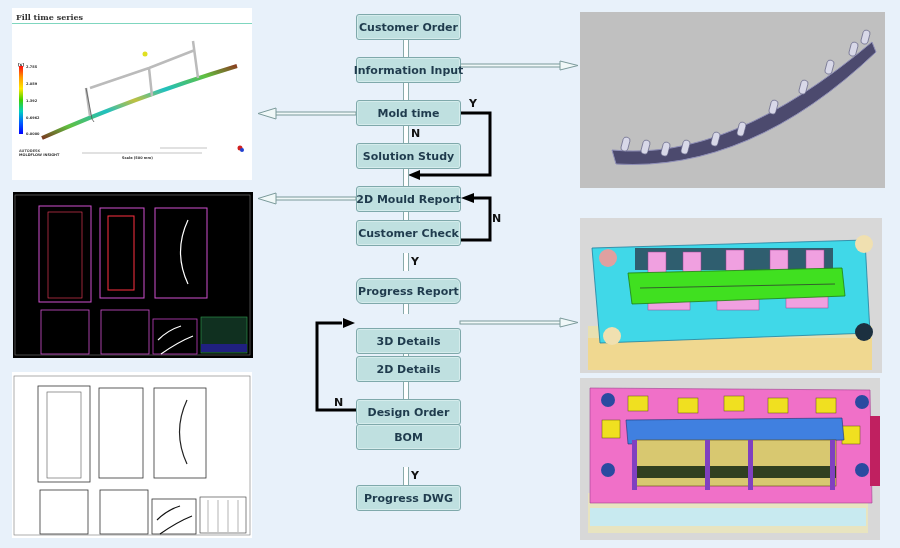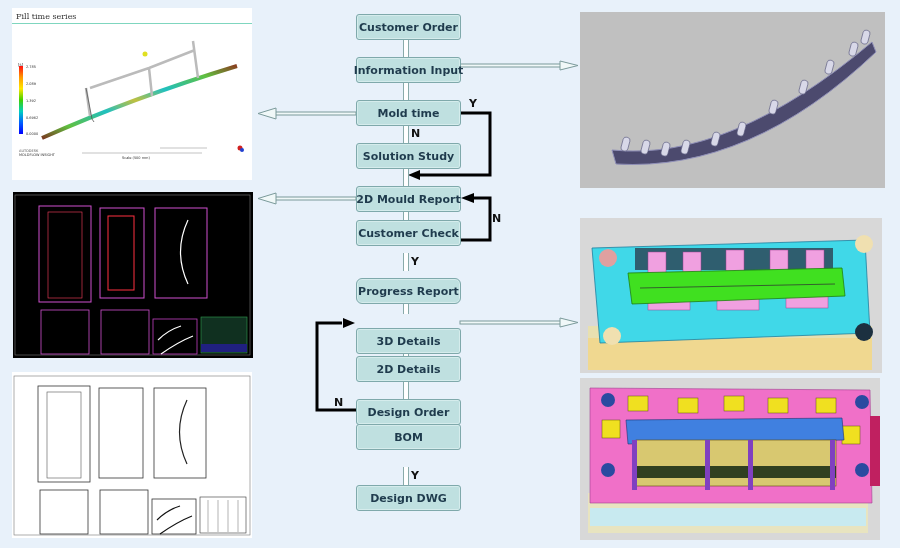--- a/index.html
+++ b/index.html
@@ -1,21 +1,21 @@
 <!DOCTYPE html>
 <html><head>
 <meta charset="utf-8">
 <style>
   html,body{margin:0;padding:0;}
   body{width:900px;height:548px;background:#e8f1fa;position:relative;overflow:hidden;font-family:"DejaVu Sans",sans-serif;}
   .abs{position:absolute;}
   .box{position:absolute;left:356px;width:103px;height:24px;background:#bfe0e0;border:1px solid #7fa9ab;border-radius:3px;box-shadow:0 0 0 1px #d5ecec inset;display:flex;align-items:center;justify-content:center;font-size:11px;font-weight:bold;color:#1f3b4d;white-space:nowrap;}
   .vconn{position:absolute;left:403px;width:4px;border-left:1px solid #8aa;border-right:1px solid #8aa;background:#fff;}
   .lbl{position:absolute;font-size:11px;font-weight:bold;color:#111;}
-  .panel{position:absolute;overflow:hidden;}
+  .panel{position:absolute;overflow:hidden;font-weight:bold;}
   svg{display:block;}
 </style>
 </head>
 <body>
 
 <div class="panel" style="left:12px;top:8px;width:240px;height:172px;background:#fff;">
   <div style="position:absolute;left:4px;top:4px;font-family:'DejaVu Serif',serif;font-size:8px;color:#333;">Fill time series</div>
   <div style="position:absolute;left:0;top:15px;width:240px;height:1px;background:#7fd6bf;"></div>
   <div style="position:absolute;left:6px;top:54px;font-size:4px;color:#333;">[s]</div>
   <div style="position:absolute;left:7px;top:58px;width:4px;height:68px;background:linear-gradient(#ff1010,#ff9a00,#ffe800,#40d000,#00d0c0,#0060ff,#0000ff);"></div>
@@ -204,20 +204,20 @@
 <div class="box" style="top:57px;">Information Input</div>
 <div class="box" style="top:100px;">Mold time</div>
 <div class="box" style="top:143px;">Solution Study</div>
 <div class="box" style="top:186px;">2D Mould Report</div>
 <div class="box" style="top:220px;">Customer Check</div>
 <div class="box" style="top:278px;border-radius:6px;">Progress Report</div>
 <div class="box" style="top:328px;">3D Details</div>
 <div class="box" style="top:356px;">2D Details</div>
 <div class="box" style="top:399px;">Design Order</div>
 <div class="box" style="top:424px;">BOM</div>
-<div class="box" style="top:485px;">Design DWG</div>
+<div class="box" style="top:485px;">Progress DWG</div>
 
 <div class="lbl" style="left:469px;top:97px;">Y</div>
 <div class="lbl" style="left:411px;top:127px;">N</div>
 <div class="lbl" style="left:492px;top:212px;">N</div>
 <div class="lbl" style="left:411px;top:255px;">Y</div>
 <div class="lbl" style="left:334px;top:396px;">N</div>
 <div class="lbl" style="left:411px;top:469px;">Y</div>
 
 </body></html>

